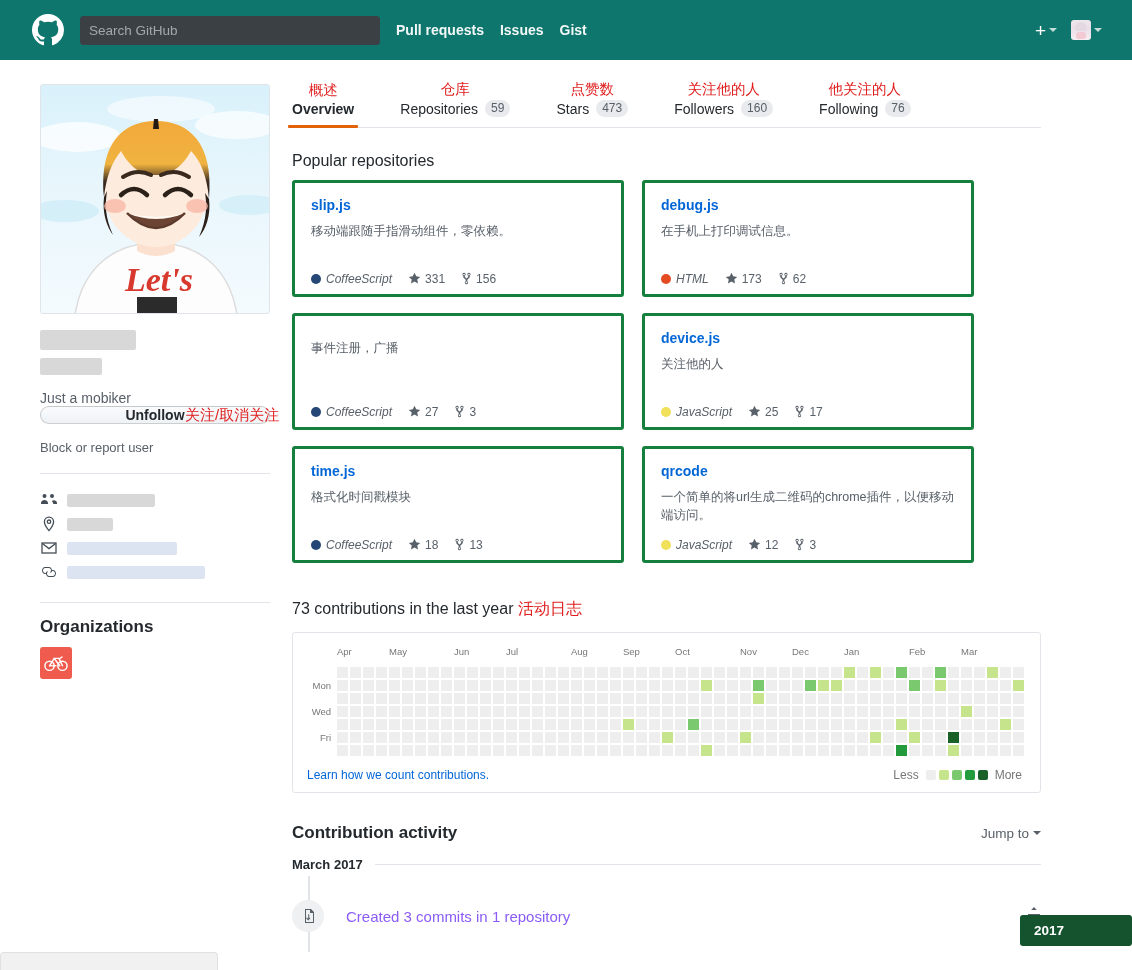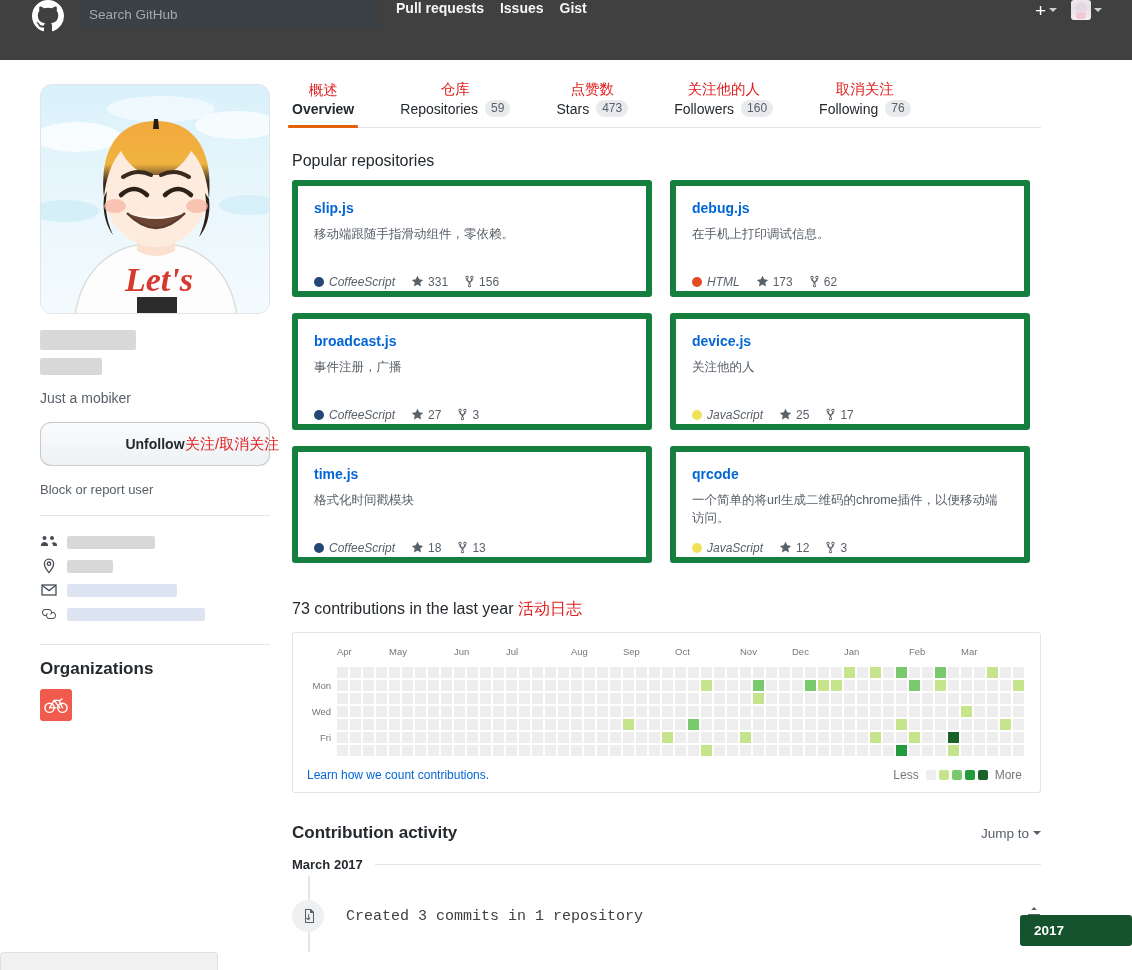--- a/index.html
+++ b/index.html
@@ -9,22 +9,22 @@
     background:#fff;
     font-family:"Liberation Sans", sans-serif;
     font-size:14px;
     color:#24292e;
     overflow:hidden;
     position:relative;
   }
 
   
   .gh-header{
-    height:60px; background:#404040;
-    display:flex; align-items:flex-start;
+    height:60px; background:#0f766e;
+    display:flex; align-items:center;
     padding:0 16px;
     position:relative;
   }
   .gh-logo{ width:32px; height:32px; margin-left:16px; margin-right:16px; flex:none; }
   .search-box{
     width:300px; height:29px;
     background:#3b4045;
     border:1px solid #3b4045;
     border-radius:3px;
     color:#b5b9bd;
@@ -75,36 +75,35 @@
     flex:1;
     padding:0 0 0 30px;
     padding-right:112px;
   }
 
   
   .avatar-big{
     width:230px;height:230px;
     display:block;
     border:1px solid #e1e4e8;
-    border-radius:12px;
+    border-radius:3px;
     overflow:hidden;
     background:#dff2fb;
     position:relative;
   }
   .redact{
     background:#d8d8d8; border-radius:2px; display:block;
   }
   .redact.blue{ background:#dce4f2; }
   .name-block{ margin-top:16px; position:relative; height:56px;}
   .r-name{ width:96px;height:20px; position:absolute; left:0; top:0;}
   .r-login{ width:62px;height:17px; position:absolute; left:0; top:28px;}
   .bio{ color:#586069; font-size:14px; margin-top:4px;}
   .follow-btn{
-    margin-top:16px;
-    width:230px; height:44px;
+    width:230px; height:18px;
     background:linear-gradient(180deg,#fafbfc 0%,#eff3f6 90%);
     border:1px solid rgba(27,31,35,.2);
     border-radius:11px;
     font-size:14px; font-weight:bold; color:#24292e;
     display:flex; align-items:center; justify-content:center;
     position:relative;
     cursor:pointer;
     font-family:"Liberation Sans", sans-serif;
   }
   .cn-note{ color:#e01e1e; font-weight:normal; font-size:15px; }
@@ -146,24 +145,24 @@
   }
   .tab.active::after{
     content:""; position:absolute; left:-4px; right:-4px; bottom:-1px;
     height:3px; background:#e36209; border-radius:1px;
   }
 
   
   .section-title{ font-size:16px; font-weight:400; margin:24px 0 10px; color:#24292e;}
   .repo-grid{ display:flex; flex-wrap:wrap; gap:0 18px; }
   .repo-card{
-    width:360px;
-    border:6px solid #15803d;
+    width:332px;
+    border:3px solid #15803d;
     border-radius:3px;
-    padding:14px 16px 2px;
+    padding:14px 16px 8px;
     margin-bottom:16px;
     min-height:117px;
     display:flex; flex-direction:column;
   }
   .repo-name{ color:#0366d6; font-size:14px; font-weight:bold; text-decoration:none; }
   .repo-desc{ color:#586069; font-size:12.5px; margin-top:9px; line-height:18px; flex:1; }
   .repo-meta{ display:flex; align-items:center; gap:16px; margin-top:10px; color:#586069; font-size:12px;}
   .lang{ display:flex; align-items:center; gap:5px;font-style:italic;}
   .lang-dot{ width:10px;height:10px;border-radius:50%; display:inline-block;}
   .mi{ display:flex; align-items:flex-start; gap:4px;}
@@ -196,21 +195,21 @@
   .timeline{ position:relative; margin-top:4px; padding-left:0;}
   .timeline::before{
     content:""; position:absolute; left:16px; top:0; bottom:-20px; width:2px; background:#e1e4e8;
   }
   .activity-item{ display:flex; align-items:center; padding-top:24px; position:relative;}
   .act-badge{
     width:32px;height:32px;border-radius:50%;
     background:#eef0f2; display:flex;align-items:center;justify-content:center;
     flex:none; z-index:1;
   }
-  .act-text{ margin-left:22px; font-size:15px; color:#404040;font-family:Liberation Mono, monospace;}
+  .act-text{ margin-left:22px; font-size:15px; color:#8b5cf6;}
   .act-expand{ margin-left:auto; color:#586069; }
 
   
   .years{
     position:absolute; right:0; top:855px; width:112px;
     display:flex; flex-direction:column; align-items:stretch;
   }
   .year{
     font-size:13.5px; color:#586069; text-decoration:none;
     padding:8px 14px; border-radius:3px; margin-bottom:16px;
@@ -400,21 +399,21 @@
         </span>
       </a>
       <a class="tab" href="#">
         <span class="cn">关注他的人</span>
         <span class="row">
           <span class="lbl">Followers</span>
           <span class="count">160</span>
         </span>
       </a>
       <a class="tab" href="#">
-        <span class="cn">取消关注</span>
+        <span class="cn">他关注的人</span>
         <span class="row">
           <span class="lbl">Following</span>
           <span class="count">76</span>
         </span>
       </a>
     </div>
 
     <h2 class="section-title">Popular repositories</h2>
     <div class="repo-grid" id="repo-grid">
         <div class="repo-card">
@@ -455,21 +454,20 @@
             </span>
             <span class="mi">
               <svg width="11" height="13" viewBox="0 0 10 16">
                 <path fill="#586069" d="M8 1a1.99 1.99 0 00-1 3.72V6L5 8 3 6V4.72A1.99 1.99 0 002 1a1.99 1.99 0 00-1 3.72V6.5l3 3v1.78A1.99 1.99 0 005 15a1.99 1.99 0 001-3.72V9.5l3-3V4.72A1.99 1.99 0 008 1zM2 4.2a1 1 0 110-2 1 1 0 010 2zm3 9.6a1 1 0 110-2 1 1 0 010 2zm3-9.6a1 1 0 110-2 1 1 0 010 2z"></path>
               </svg>
               <span>62</span>
             </span>
           </div>
         </div>
         <div class="repo-card">
-          <a class="repo-name" href="#">broadcast.js</a>
           <div class="repo-desc">事件注册，广播</div>
           <div class="repo-meta">
             <span class="lang">
               <i class="lang-dot" style="background: rgb(36, 71, 118);"></i>
               <span>CoffeeScript</span>
             </span>
             <span class="mi">
               <svg width="13" height="13" viewBox="0 0 14 16">
                 <path fill="#586069" d="M14 6l-4.9-.64L7 1 4.9 5.36 0 6l3.6 3.26L2.67 14 7 11.67 11.33 14l-.93-4.74z"></path>
               </svg>

